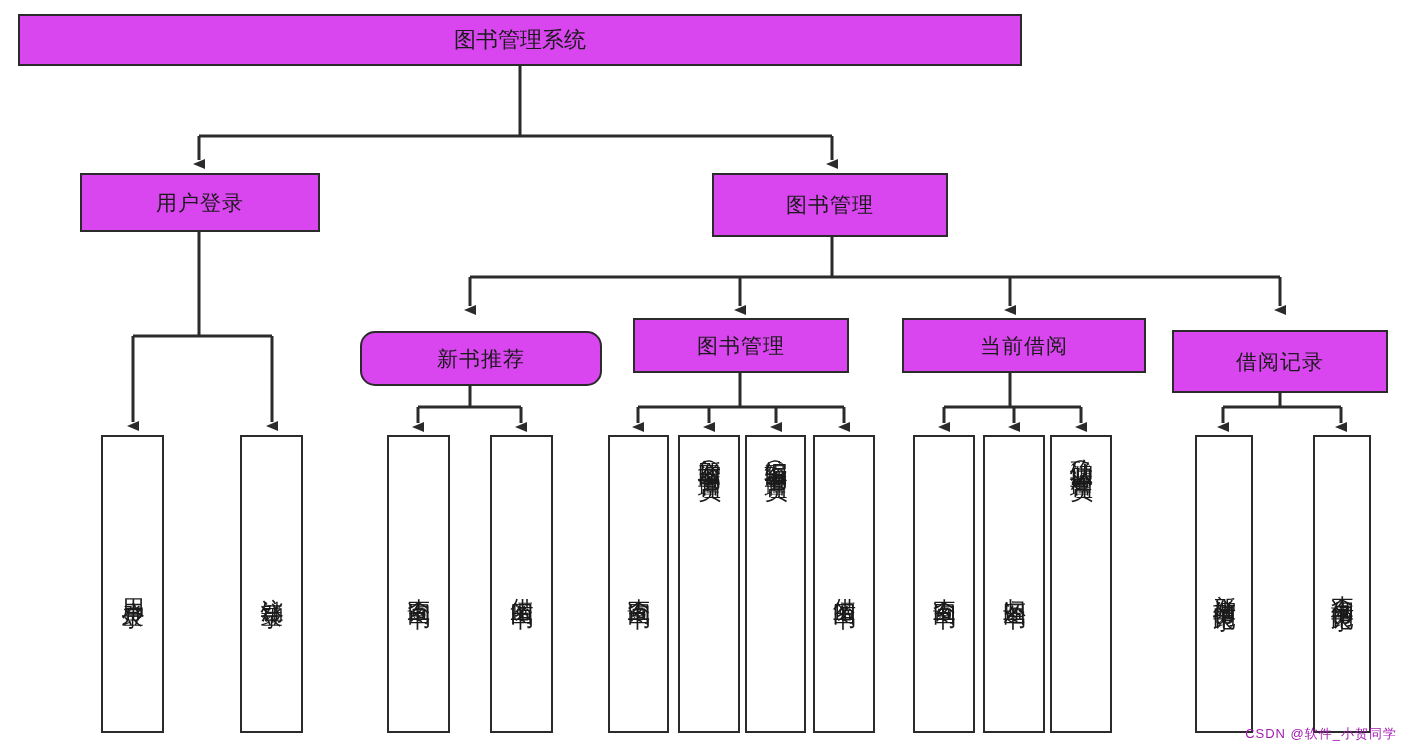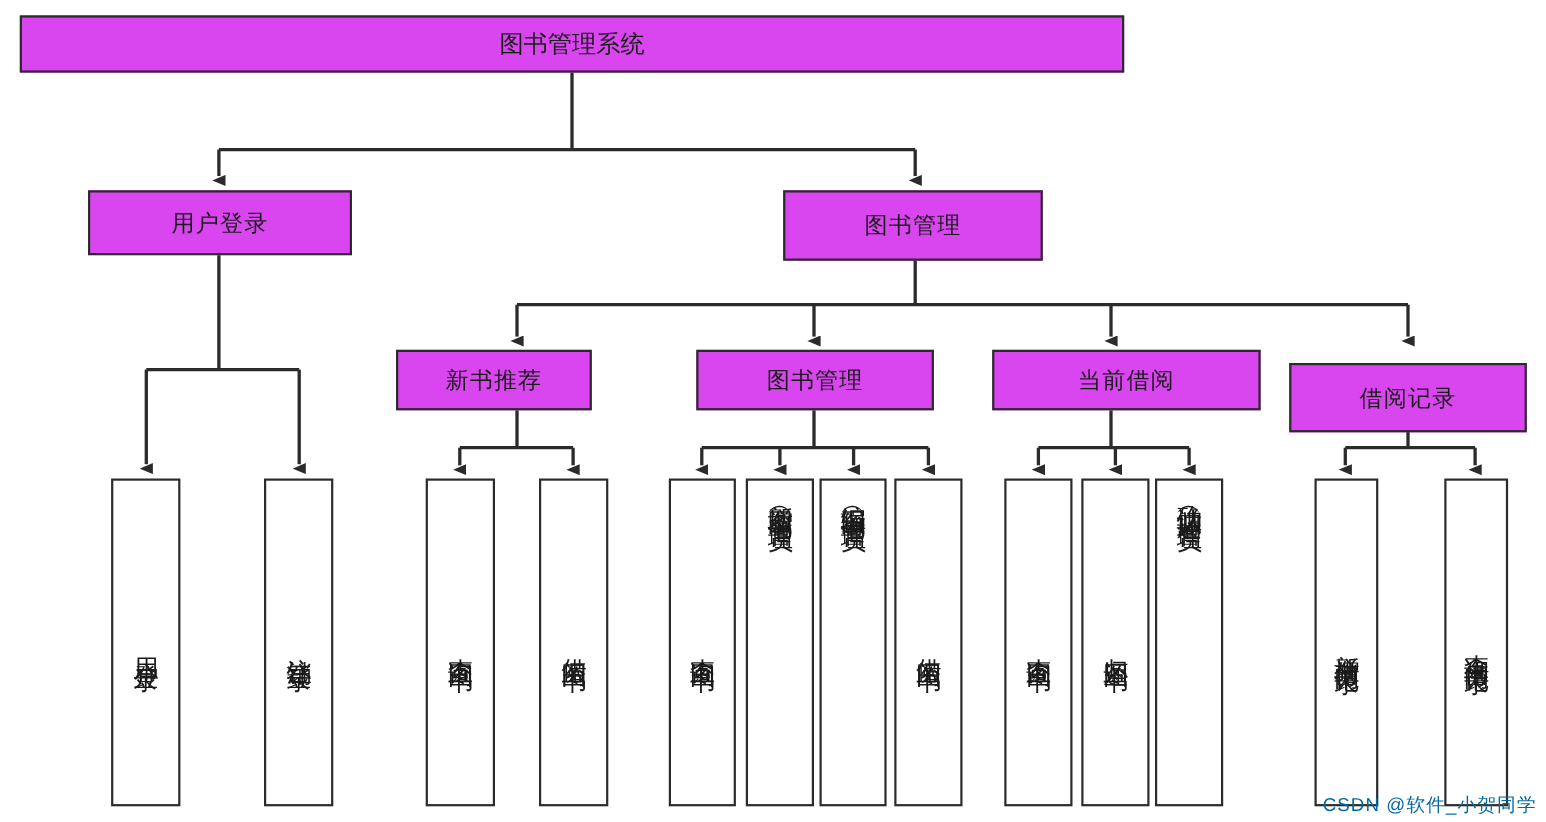--- a/index.html
+++ b/index.html
@@ -16,21 +16,21 @@
       writing-mode:vertical-rl;
       text-orientation:upright;
       font-size:23px;
       line-height:1.12;
       letter-spacing:3px;
       color:#1a1a1a;
       padding-top:4px;
       white-space:nowrap;
   }
   .leaf.centered{align-items:center;}
-  .watermark{position:absolute;right:8px;bottom:4px;font-size:17px;color:#0369a1;
+  .watermark{position:absolute;right:8px;bottom:4px;font-size:13px;color:#a21caf;
              letter-spacing:1px;white-space:nowrap;}
 </style>
 </head>
 <body>
 
 <div id="stage">
 
   <svg id="wires" viewBox="0 0 1405 747" xmlns="http://www.w3.org/2000/svg">
     <defs>
       <marker id="arr" markerWidth="10" markerHeight="12" refX="1" refY="6" orient="auto" markerUnits="userSpaceOnUse">
@@ -85,21 +85,21 @@
     <span>图书管理系统</span>
   </div>
 
   <div class="node h" style="left:80px;top:173px;width:240px;height:59px;">
     <span>用户登录</span>
   </div>
   <div class="node h" style="left:712px;top:173px;width:236px;height:64px;">
     <span>图书管理</span>
   </div>
 
-  <div class="node h" style="left:360px;top:318px;width:178px;height:55px;">
+  <div class="node h" style="left:360px;top:331px;width:242px;height:55px;border-radius:15px;">
     <span>新书推荐</span>
   </div>
   <div class="node h" style="left:633px;top:318px;width:216px;height:55px;">
     <span>图书管理</span>
   </div>
   <div class="node h" style="left:902px;top:318px;width:244px;height:55px;justify-content:center;">
     <span>当前借阅</span>
   </div>
   <div class="node h" style="left:1172px;top:330px;width:216px;height:63px;align-items:center;">
     <span>借阅记录</span>

